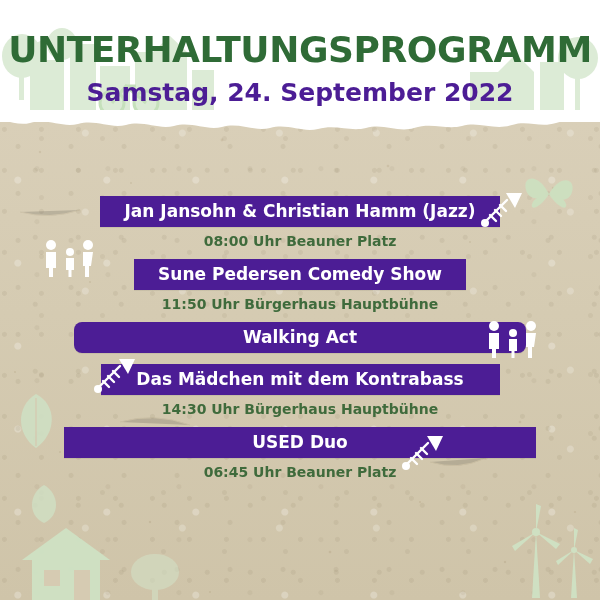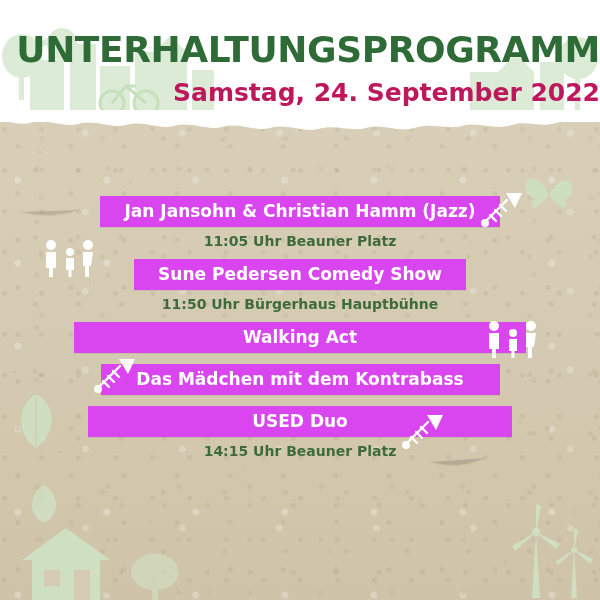--- a/index.html
+++ b/index.html
@@ -78,57 +78,57 @@
   .deco {
     position: absolute;
     pointer-events: none;
   }
 
   
   #header-block {
     position: absolute;
     left: 0; top: 32px;
     width: 600px;
-    text-align: right;
+    text-align: center;
     z-index: 6;
   }
   #poster-title {
     font-family: "DejaVu Sans", sans-serif;
     font-weight: bold;
     font-size: 36px;
     letter-spacing: -0.4px;
     color: #2f6b36;
     line-height: 1;
     margin: 0;
     white-space: nowrap;
   }
   #poster-subtitle {
     font-family: "DejaVu Sans", sans-serif;
     font-weight: bold;
     font-size: 25px;
-    color: #be185d;
+    color: #4c1d95;
     margin: 12px 0 0 0;
     line-height: 1;
   }
 
   
   #programme {
     position: absolute;
     left: 0; top: 196px;
     width: 600px;
     z-index: 5;
   }
   .entry {
     position: relative;
     margin-bottom: 11px;
   }
   .banner {
     position: relative;
     margin: 0 auto;
-    background: #d946ef;
+    background: #4c1d95;
     color: #ffffff;
     font-family: "DejaVu Sans", sans-serif;
     font-weight: bold;
     font-size: 17px;
     line-height: 31px;
     height: 31px;
     text-align: center;
     width: 452px;
     box-shadow: 0 1px 0 rgba(0,0,0,0.06);
   }
@@ -296,40 +296,40 @@
       <svg class="icon-float" style="left:479px; top:-8px;" width="48" height="44" viewBox="0 0 48 44">
         <g fill="none" stroke="#ffffff" stroke-width="2.4" stroke-linecap="round" stroke-linejoin="round">
           <path d="M6 34 L28 12"></path>
           <path d="M27 5 L43 5 L36 20 Z" fill="#ffffff" stroke="none"></path>
           <path d="M11 27 L17 33"></path>
           <path d="M16 22 L22 28"></path>
           <path d="M21 17 L27 23"></path>
           <circle cx="6" cy="35" r="4" fill="#ffffff" stroke="none"></circle>
         </g>
       </svg>
-      <div class="time">11:05 Uhr Beauner Platz</div>
+      <div class="time">08:00 Uhr Beauner Platz</div>
     </div>
 
     <div class="entry">
       <div class="banner" style="width:332px;">Sune Pedersen Comedy Show</div>
       <svg class="icon-float" style="left:40px; top:-22px;" width="60" height="40" viewBox="0 0 60 40">
         <g fill="#ffffff">
           <circle cx="11" cy="8" r="5"></circle>
           <path d="M6 15 h10 v16 h-3 v9 h-4 v-9 h-3 z"></path>
           <circle cx="30" cy="15" r="4"></circle>
           <path d="M26 21 h8 v12 h-2.5 v7 h-3 v-7 h-2.5 z"></path>
           <circle cx="48" cy="8" r="5"></circle>
           <path d="M43 15 h10 l-2 14 h-2 v11 h-4 v-11 h-2 z"></path>
         </g>
       </svg>
       <div class="time">11:50 Uhr Bürgerhaus Hauptbühne</div>
     </div>
 
     <div class="entry">
-      <div class="banner" style="width:452px;">Walking Act</div>
+      <div class="banner" style="width:452px;border-radius:8px;">Walking Act</div>
       <svg class="icon-float" style="left:482px; top:-4px;" width="62" height="40" viewBox="0 0 60 40">
         <g fill="#ffffff">
           <circle cx="11" cy="8" r="5"></circle>
           <path d="M6 15 h10 v16 h-3 v9 h-4 v-9 h-3 z"></path>
           <circle cx="30" cy="15" r="4"></circle>
           <path d="M26 21 h8 v12 h-2.5 v7 h-3 v-7 h-2.5 z"></path>
           <circle cx="48" cy="8" r="5"></circle>
           <path d="M43 15 h10 l-2 14 h-2 v11 h-4 v-11 h-2 z"></path>
         </g>
       </svg>
@@ -340,31 +340,32 @@
       <svg class="icon-float" style="left:92px; top:-10px;" width="48" height="44" viewBox="0 0 48 44">
         <g fill="none" stroke="#ffffff" stroke-width="2.4" stroke-linecap="round" stroke-linejoin="round">
           <path d="M6 34 L28 12"></path>
           <path d="M27 5 L43 5 L36 20 Z" fill="#ffffff" stroke="none"></path>
           <path d="M11 27 L17 33"></path>
           <path d="M16 22 L22 28"></path>
           <path d="M21 17 L27 23"></path>
           <circle cx="6" cy="35" r="4" fill="#ffffff" stroke="none"></circle>
         </g>
       </svg>
-    </div>
-
-    <div class="entry">
-      <div class="banner" style="width:424px;">USED Duo</div>
+      <div class="time">14:30 Uhr Bürgerhaus Hauptbühne</div>
+    </div>
+
+    <div class="entry">
+      <div class="banner" style="width:472px;">USED Duo</div>
       <svg class="icon-float" style="left:400px; top:4px;" width="48" height="44" viewBox="0 0 48 44">
         <g fill="none" stroke="#ffffff" stroke-width="2.4" stroke-linecap="round" stroke-linejoin="round">
           <path d="M6 34 L28 12"></path>
           <path d="M27 5 L43 5 L36 20 Z" fill="#ffffff" stroke="none"></path>
           <path d="M11 27 L17 33"></path>
           <path d="M16 22 L22 28"></path>
           <path d="M21 17 L27 23"></path>
           <circle cx="6" cy="35" r="4" fill="#ffffff" stroke="none"></circle>
         </g>
       </svg>
-      <div class="time">14:15 Uhr Beauner Platz</div>
+      <div class="time">06:45 Uhr Beauner Platz</div>
     </div>
 
   </div>
 </div>
 
 </body></html>

